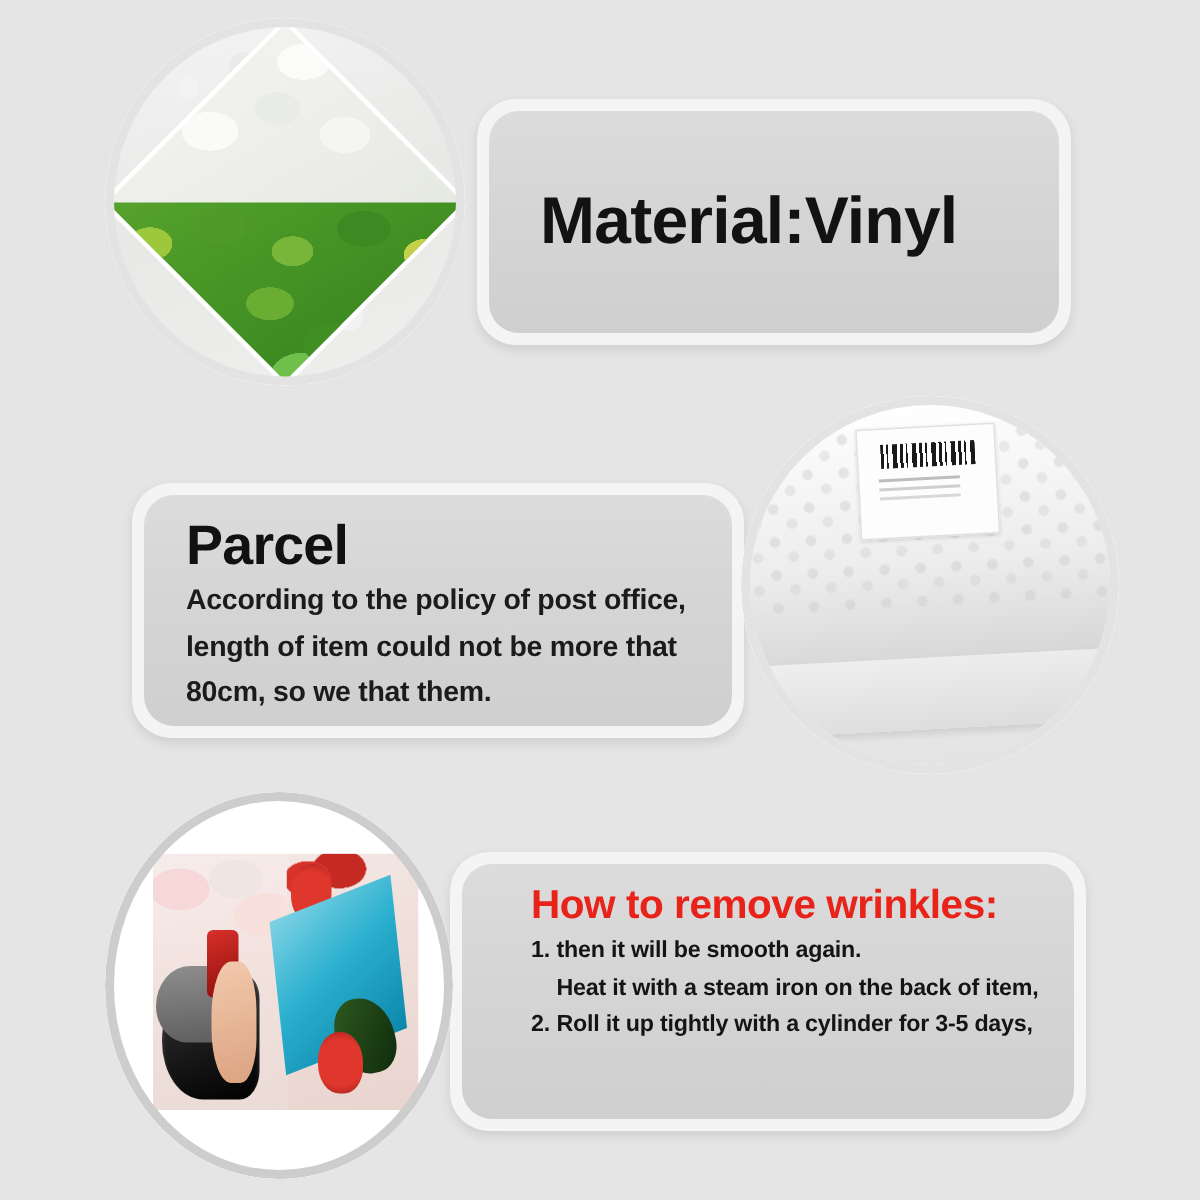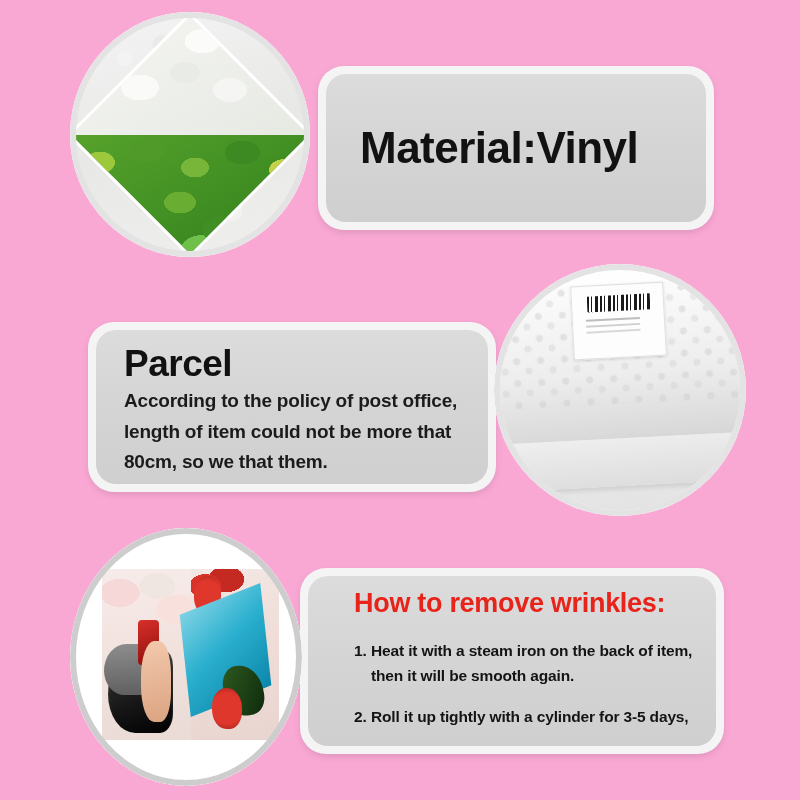--- a/index.html
+++ b/index.html
@@ -2,21 +2,21 @@
 <html><head>
 <meta charset="utf-8">
 <style>
   html,body{margin:0;padding:0;}
   body{
     width:800px;height:800px;
     background:#ffffff;
     font-family:"Liberation Sans","DejaVu Sans",sans-serif;
     overflow:hidden;
   }
-  .canvas{position:relative;width:800px;height:800px;background:#f9a8d4;}
+  .canvas{position:relative;width:800px;height:800px;background:#e5e5e5;}
 
   
   .banner{
     position:absolute;
     border-radius:26px;
     background:#f4f4f4;
     padding:8px;
     box-sizing:border-box;
     box-shadow:0 3px 7px rgba(0,0,0,.10);
   }
@@ -241,21 +241,21 @@
     border-radius:46% 50% 42% 48%;
   }
   .leafy{
     position:absolute;left:38%;bottom:14%;width:44%;height:30%;
     background:linear-gradient(120deg,#2e5a1f,#0f2a0c);
     border-radius:40% 56% 38% 52%;
     transform:rotate(-12deg);
   }
 
   #ban-wrinkle{left:300px;top:568px;width:424px;height:186px;}
-  #ban-wrinkle .banner-inner{padding:10px 18px 10px 46px;justify-content:flex-start;gap:17px;}
+  #ban-wrinkle .banner-inner{padding:10px 18px 10px 46px;justify-content:flex-start;}
   .h-red{
     font-size:27px;font-weight:700;line-height:1.12;
     letter-spacing:-.3px;margin:2px 0 4px 0;
   }
   .step{
     display:flex;font-size:15.5px;font-weight:600;color:#141414;
     line-height:1.58;letter-spacing:-.15px;
   }
   .step-num{width:17px;flex:0 0 17px;}
   .step-body{flex:1;}
@@ -307,22 +307,22 @@
     <div class="ring soft"></div>
   </div>
 
   <div class="banner" id="ban-wrinkle">
     <div class="banner-inner">
       <div class="h-red" style="color: rgb(232, 35, 26);">How to remove wrinkles:</div>
 
       <div class="step">
         <div class="step-num">1.</div>
         <div class="step-body">
+          <div class="ln">then it will be smooth again.</div>
           <div class="ln">Heat it with a steam iron on the back of item,</div>
-          <div class="ln">then it will be smooth again.</div>
         </div>
       </div>
 
       <div class="step">
         <div class="step-num">2.</div>
         <div class="step-body">
           <div class="ln">Roll it up tightly with a cylinder for 3-5 days,</div>
         </div>
       </div>
     </div>

